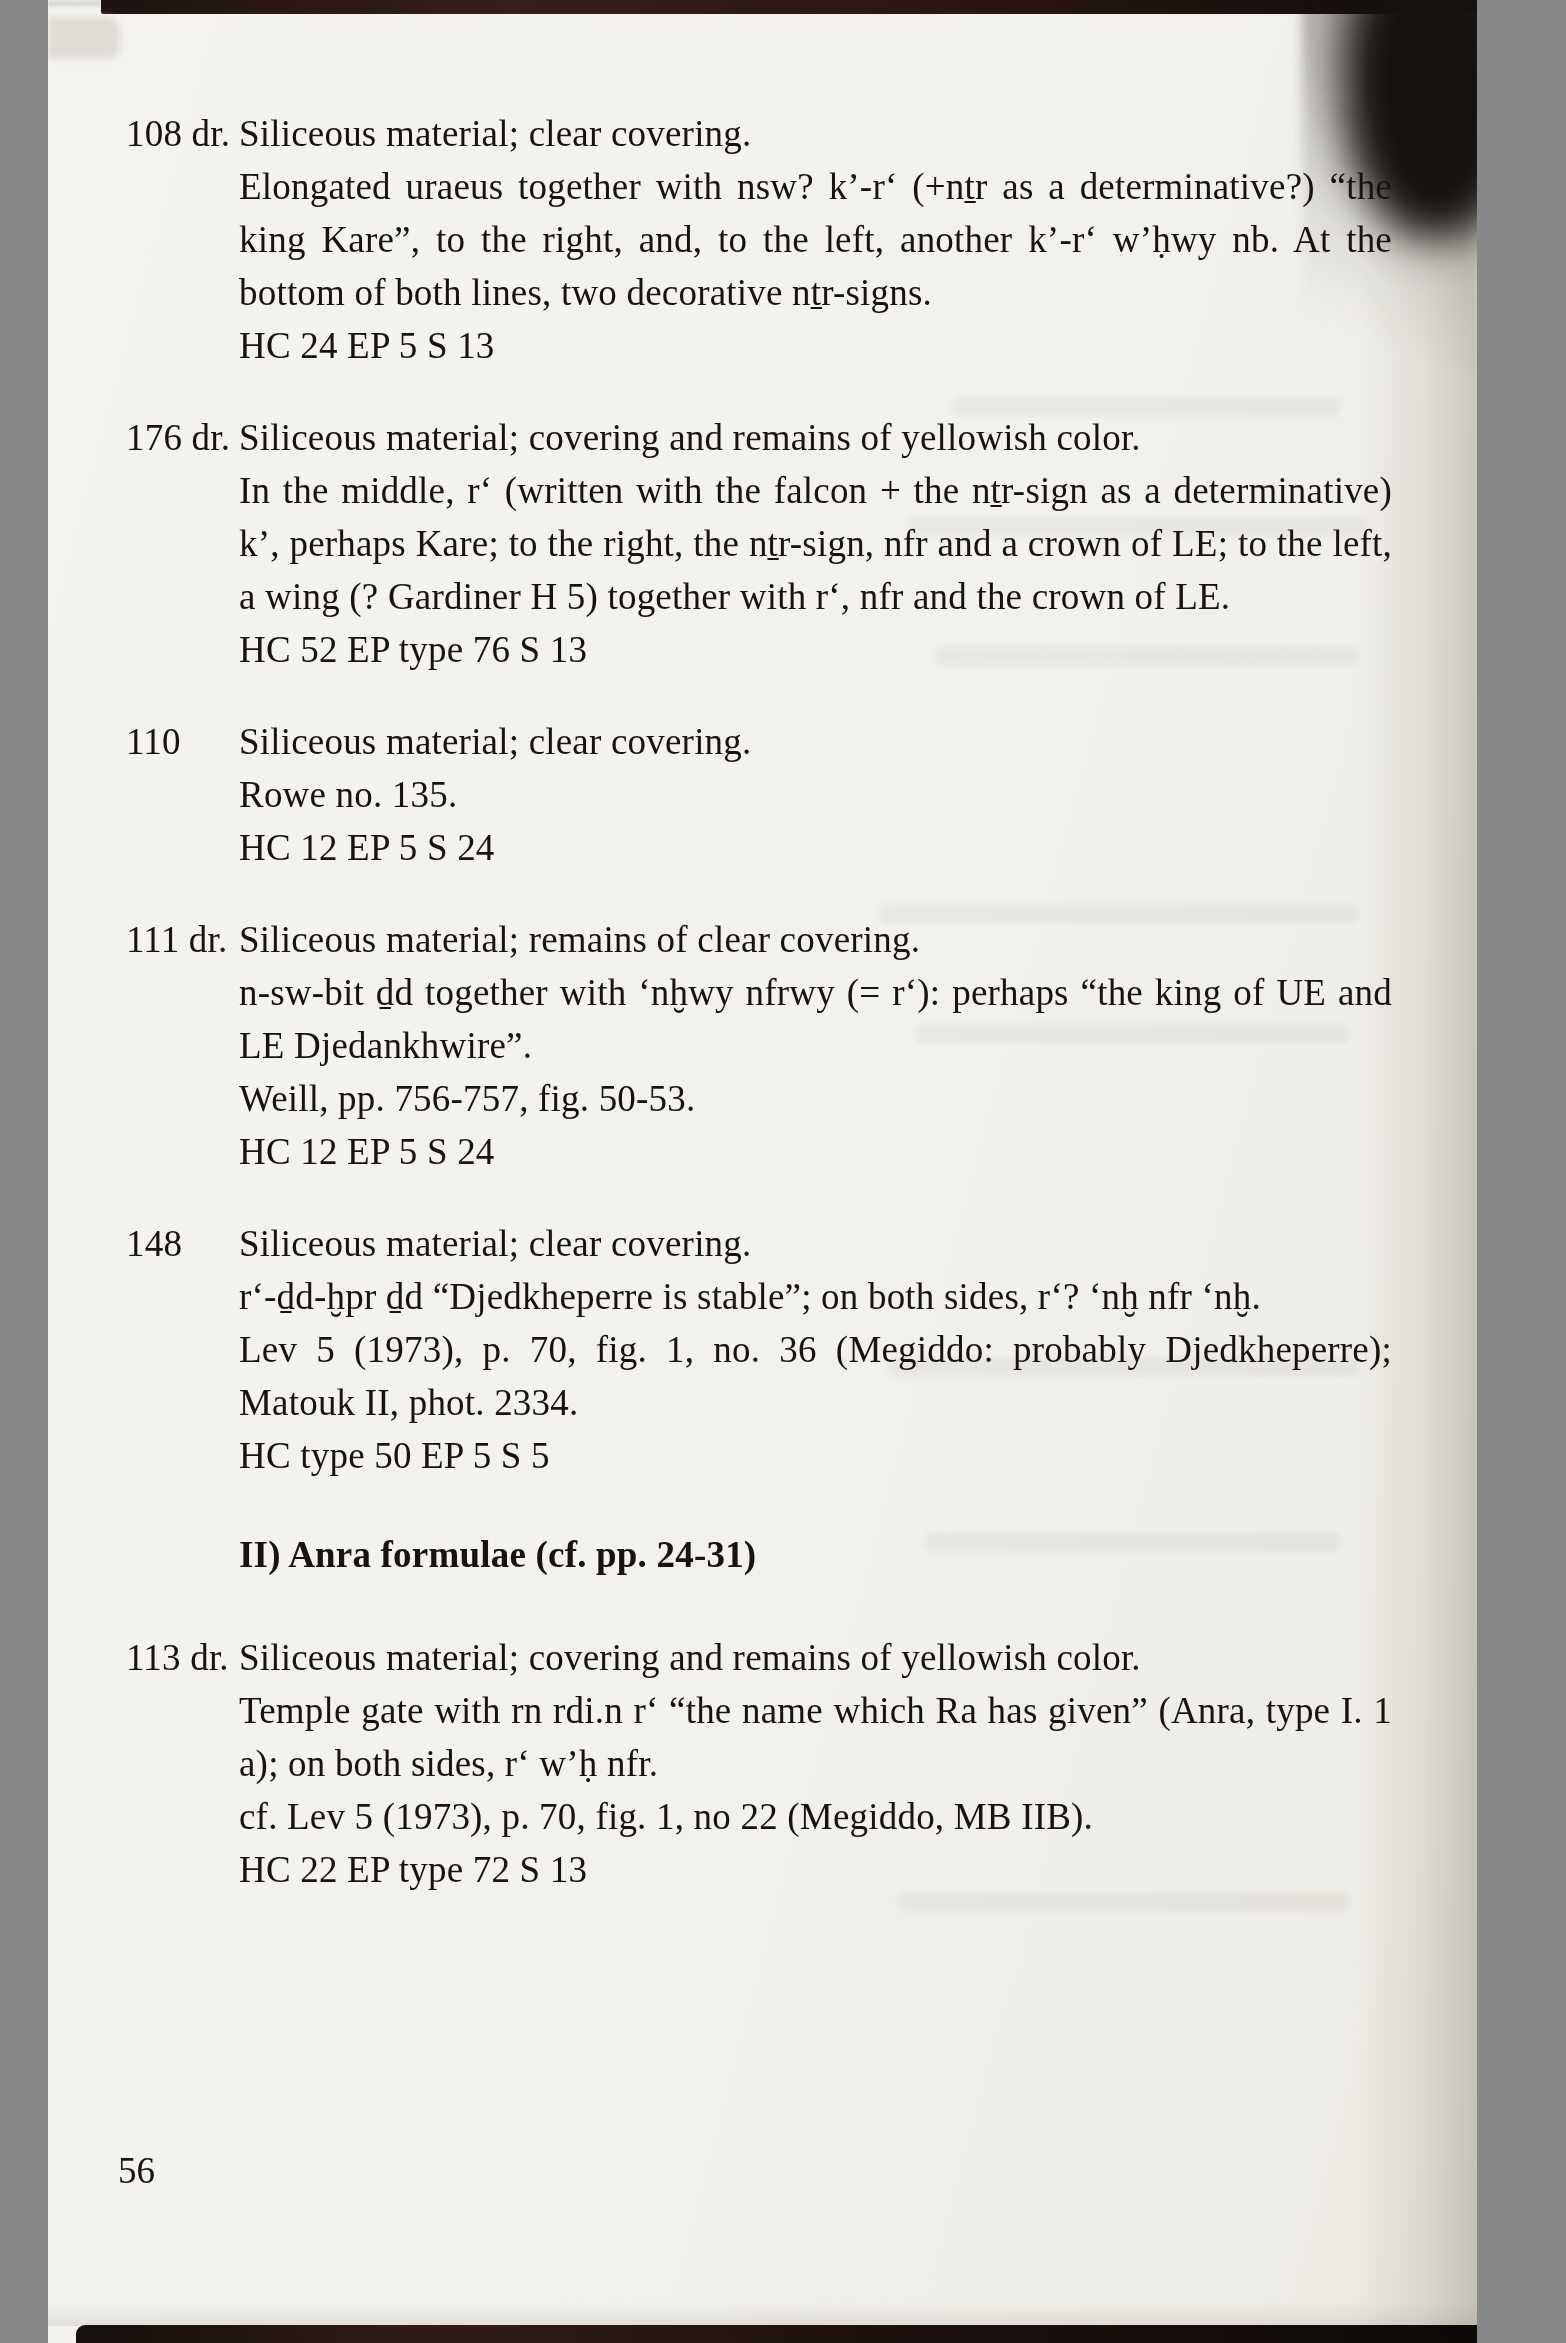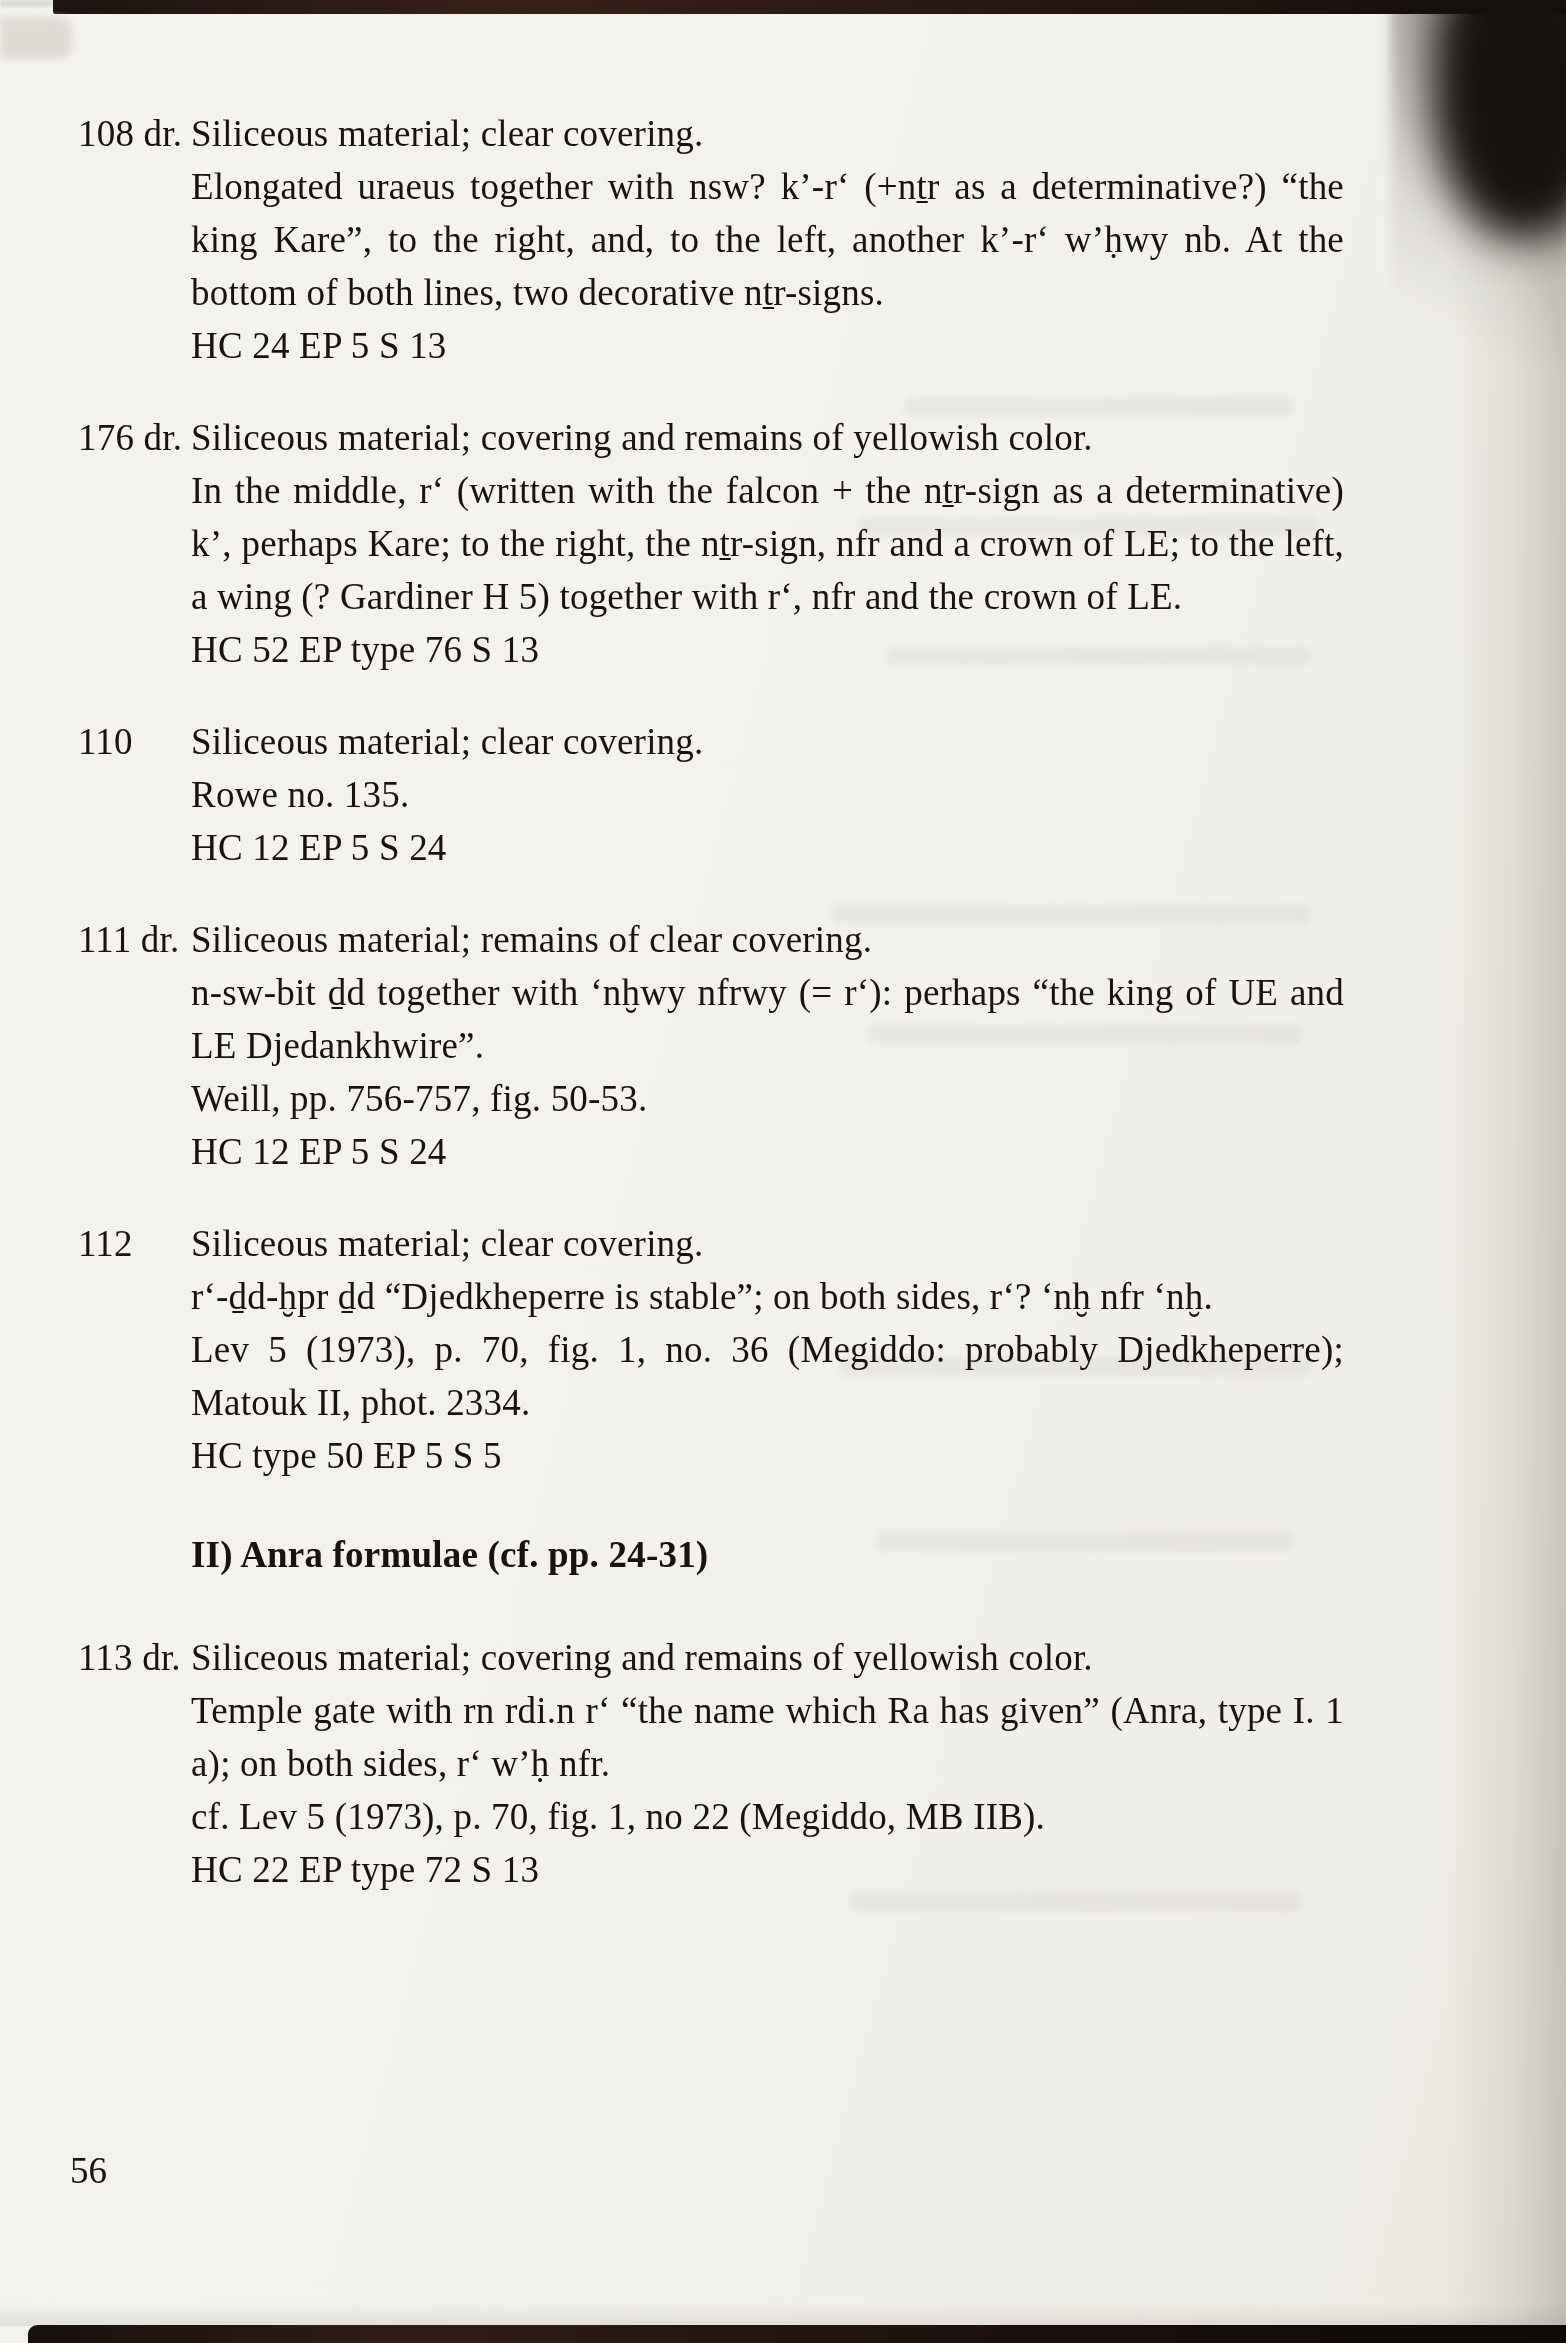--- a/index.html
+++ b/index.html
@@ -2,26 +2,27 @@
 <html lang="en" style="font-size:14.8px"><head>
 <meta charset="utf-8">
 <style>
   html, body {
     margin: 0;
     padding: 0;
     background: #888;
   }
   .page {
     position: relative;
-    width: 1566px;
+    width: 1429px;
     height: 2343px;
     background: linear-gradient(105deg, #f4f3ef 0%, #f2f1ec 55%, #eeece6 88%, #e8e5de 100%);
     overflow: hidden;
     font-family: "Liberation Serif", "DejaVu Serif", serif;
     color: #17140f;
+    margin-left: 48px;
   }
 
   
   .top-strip {
     position: absolute;
     left: 53px; right: 0; top: 0;
     height: 14px;
     background: linear-gradient(to right, #1d1310, #38201a 30%, #241511 70%, #120d0b);
     border-radius: 0 0 2.8px 2.8px;
   }
@@ -187,21 +188,21 @@
       <div class="num">111 dr.</div>
       <div class="body">
         <p class="line">Siliceous material; remains of clear covering.</p>
         <p class="para">n-sw-bit ḏd together with ‘nḫwy nfrwy (= r‘): perhaps “the king of UE and LE Djedankhwire”.</p>
         <p class="line">Weill, pp. 756-757, fig. 50-53.</p>
         <p class="line">HC 12 EP 5 S 24</p>
       </div>
     </section>
 
     <section class="entry">
-      <div class="num">112</div>
+      <div class="num">148</div>
       <div class="body">
         <p class="line">Siliceous material; clear covering.</p>
         <p class="para">r‘-ḏd-ḫpr ḏd “Djedkheperre is stable”; on both sides, r‘? ‘nḫ nfr ‘nḫ.</p>
         <p class="para">Lev 5 (1973), p. 70, fig. 1, no. 36 (Megiddo: probably Djedkheperre); Matouk II, phot. 2334.</p>
         <p class="line">HC type 50 EP 5 S 5</p>
       </div>
     </section>
 
     <h2 class="heading">II)  Anra formulae (cf. pp. 24-31)</h2>
 

